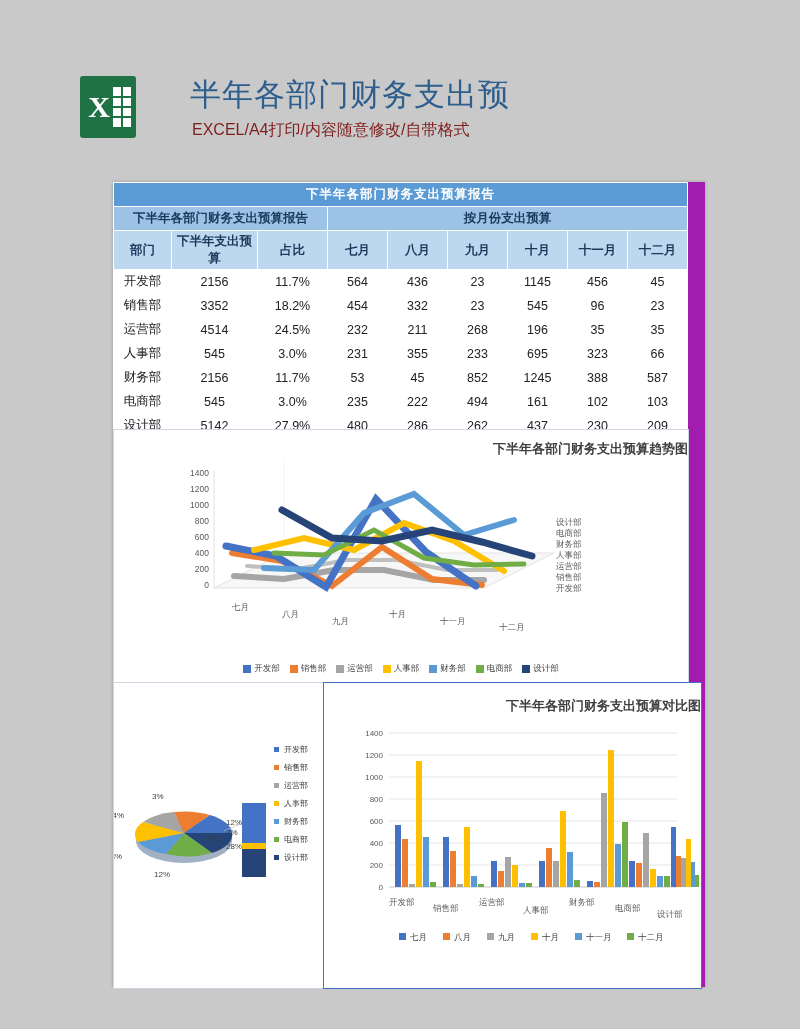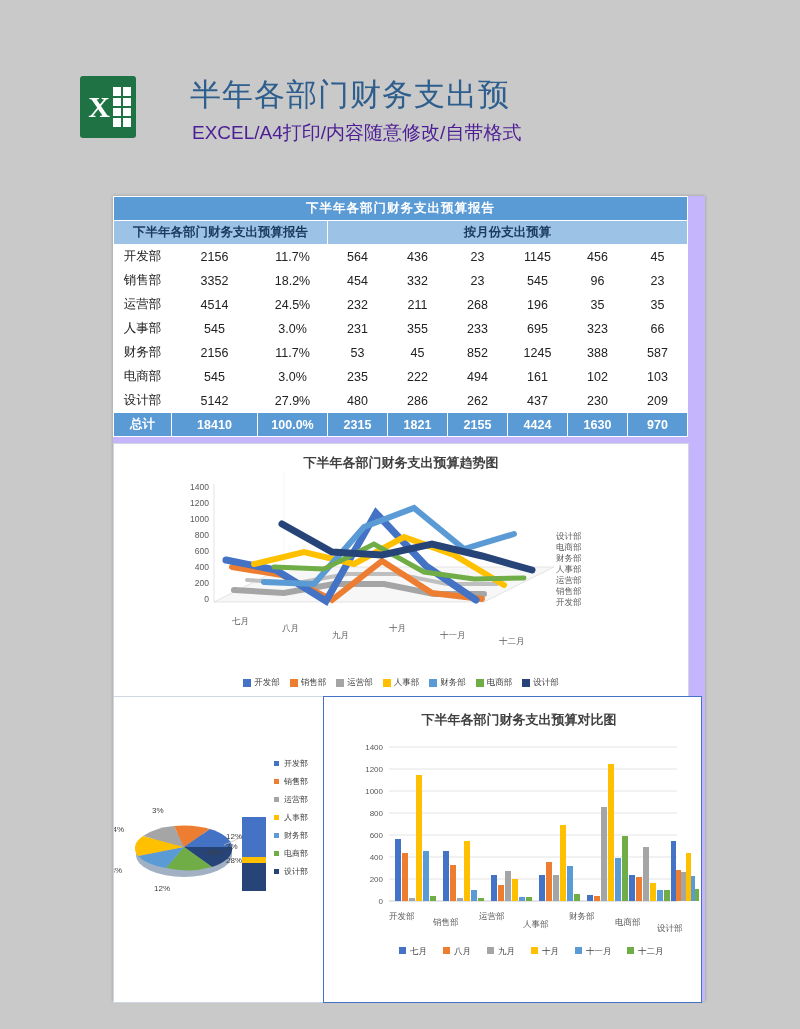--- a/index.html
+++ b/index.html
@@ -11,39 +11,39 @@
     overflow:hidden;
   }
   
   .header{position:absolute;left:80px;top:70px;width:640px;height:80px;}
   .xl-icon{position:absolute;left:0;top:6px;width:56px;height:62px;background:#1f7244;border-radius:3px;}
   .xl-icon .x{position:absolute;left:6px;top:10px;width:26px;height:42px;color:#fff;font-size:30px;font-weight:bold;text-align:center;line-height:42px;font-family:"Liberation Serif",serif;}
   .xl-icon .grid{position:absolute;right:5px;top:11px;width:18px;height:40px;background:
      linear-gradient(to bottom,#fff 0,#fff 100%);}
   .xl-icon .grid i{position:absolute;background:#1f7244;}
   .title{position:absolute;left:110px;top:4px;font-size:31px;font-weight:normal;color:#2d5e8d;letter-spacing:1px;}
-  .subtitle{position:absolute;left:112px;top:50px;font-size:19px;color:#4c1d95;}
+  .subtitle{position:absolute;left:112px;top:50px;font-size:16px;color:#7f1d1d;}
 
   
-  .sheet{position:absolute;left:113px;top:196px;width:592px;height:805px;background:#c4b5fd;box-shadow:0 0 3px rgba(0,0,0,.25);}
+  .sheet{position:absolute;left:113px;top:182px;width:592px;height:805px;background:#a21caf;box-shadow:0 0 3px rgba(0,0,0,.25);}
 
   
   .tbl-wrap{position:absolute;left:0;top:0;width:574px;}
   table.report{border-collapse:collapse;width:574px;table-layout:fixed;}
   table.report td,table.report th{border:1px solid #ffffff;font-size:12.5px;text-align:center;padding:2px 0;height:19px;}
   .band-title{background:#5b9bd5;color:#ffffff;font-size:16px;font-weight:bold;height:26px;letter-spacing:1px;border:1px solid #5b9bd5;}
   .band-sub{background:#9cc3e5;color:#1a3a5c;font-weight:bold;font-size:12.5px;}
   .hdr{background:#bdd7ee;color:#1a3a5c;font-weight:bold;font-size:12.5px;}
   .cell{background:#ffffff;color:#222;}
   .dept{color:#222;}
   .total td{background:#5b9bd5;color:#ffffff;font-weight:bold;}
 
   
   .panel{position:absolute;background:#ffffff;border:1px solid #c6d9ec;}
-  .panel-title{text-align:center;font-size:13px;font-weight:bold;color:#404040;}
+  .panel-title{text-align:right;font-size:13px;font-weight:bold;color:#404040;}
 
   #trend-panel{left:0px;top:247px;width:574px;height:253px;border:1px solid #d0d7e2;}
   #pie-panel{left:0px;top:500px;width:210px;height:305px;border:1px solid #d0d7e2;}
   #bar-panel{left:210px;top:500px;width:364px;height:305px;border:1px solid #4472c4;padding-left:13px;}
 
   .axis-label{font-size:8.5px;fill:#595959;}
   .legend{display:flex;justify-content:center;align-items:center;gap:10px;font-size:8.5px;color:#404040;}
   .legend .item{display:flex;align-items:center;gap:3px;}
   .legend .sw{width:8px;height:8px;display:inline-block;}
 </style>
@@ -80,20 +80,31 @@
           <col style="width:60px">
       </colgroup>
       <tbody>
           <tr>
         <td class="band-title" colspan="9">下半年各部门财务支出预算报告</td>
       </tr>
       <tr>
         <td class="band-sub" colspan="3">下半年各部门财务支出预算报告</td>
         <td class="band-sub" colspan="6">按月份支出预算</td>
       </tr>
+      <tr>
+        <td class="hdr">部门</td>
+        <td class="hdr">下半年支出预算</td>
+        <td class="hdr">占比</td>
+        <td class="hdr">七月</td>
+        <td class="hdr">八月</td>
+        <td class="hdr">九月</td>
+        <td class="hdr">十月</td>
+        <td class="hdr">十一月</td>
+        <td class="hdr">十二月</td>
+      </tr>
 
       <tr>
         <td class="cell dept">开发部</td>
         <td class="cell">2156</td>
         <td class="cell">11.7%</td>
         <td class="cell">564</td>
         <td class="cell">436</td>
         <td class="cell">23</td>
         <td class="cell">1145</td>
         <td class="cell">456</td>

